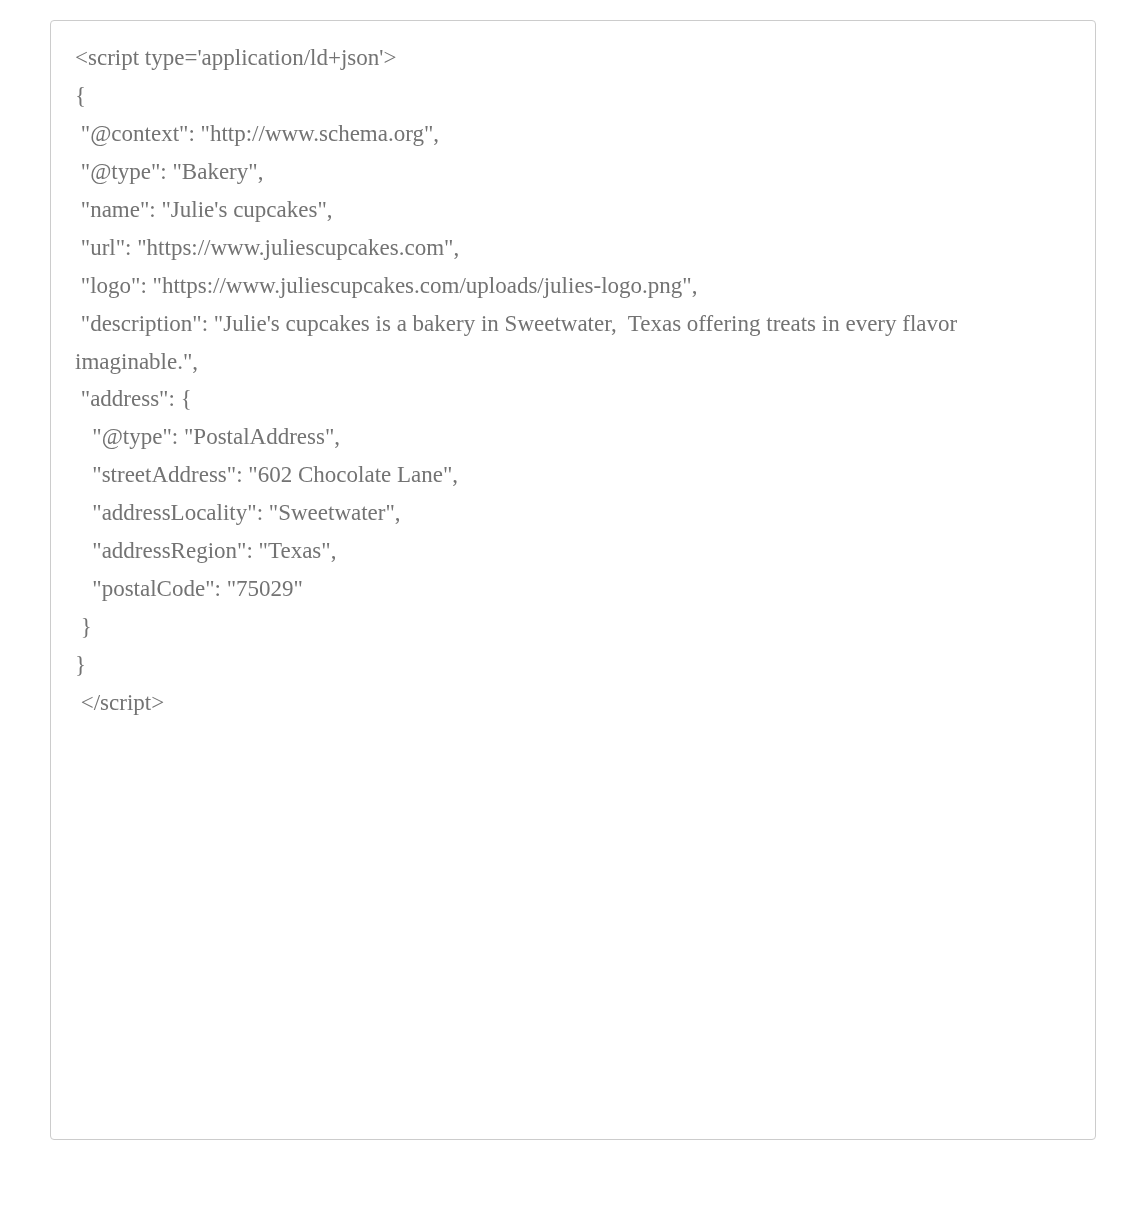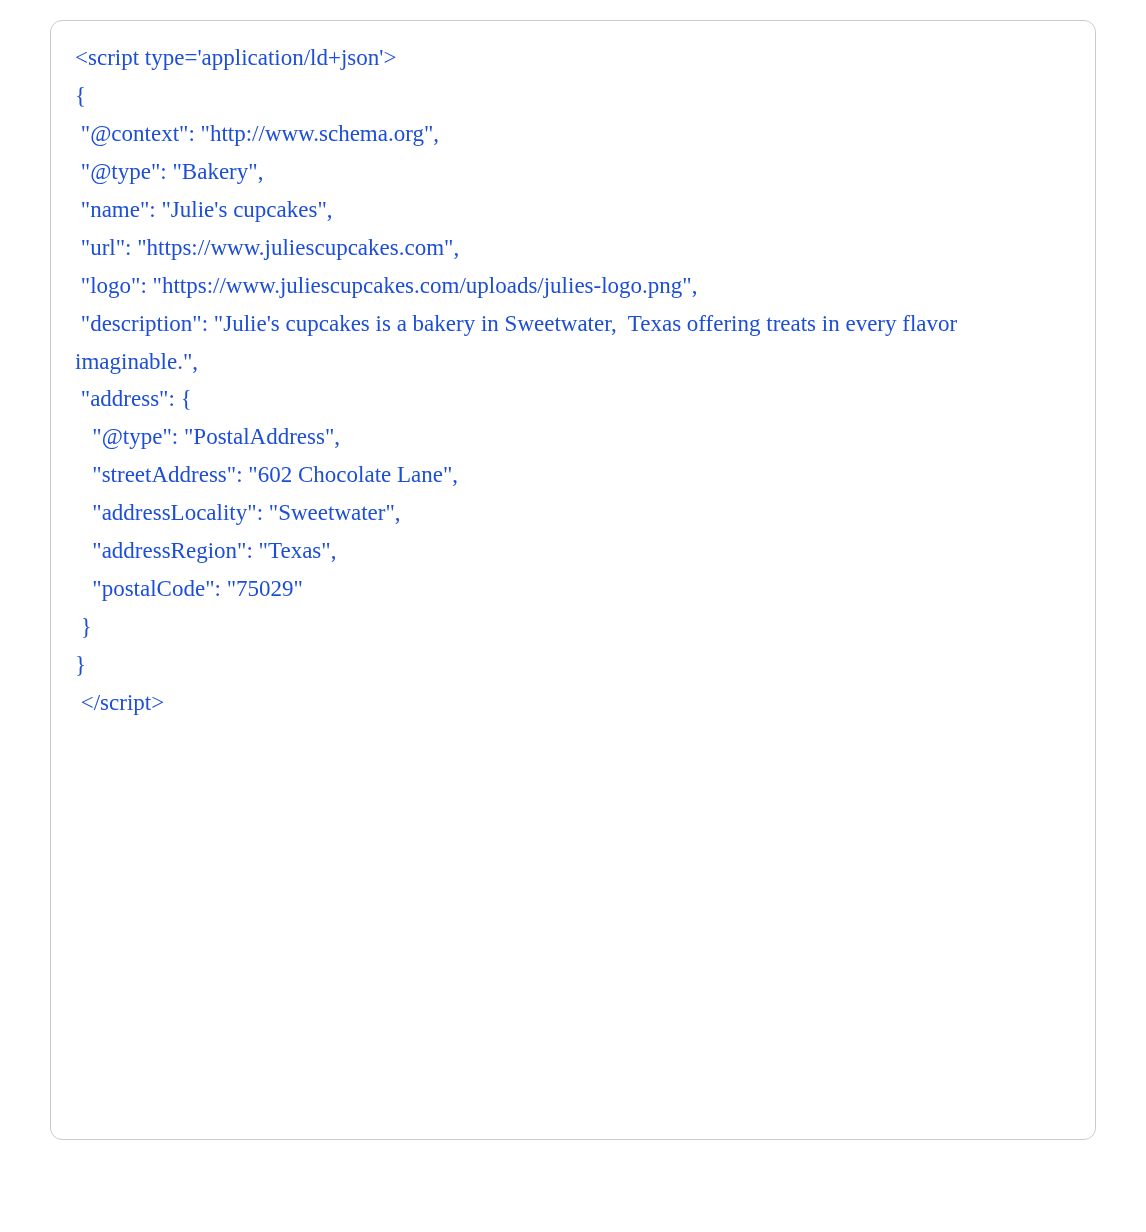--- a/index.html
+++ b/index.html
@@ -7,26 +7,26 @@
       padding: 0;
       box-sizing: border-box;
     }
     body {
       background: #ffffff;
       padding: 20px 50px;
       font-family: Georgia, 'Times New Roman', Times, serif;
     }
     .code-panel {
       border: 1px solid #cccccc;
-      border-radius: 12px;
+      border-radius: 4px;
       background: #ffffff;
       padding: 18px 24px;
       width: 1046px;
       height: 1120px;
-      color: #1d4ed8;
+      color: #737373;
       font-size: 23px;
       line-height: 1.65;
       font-family: Georgia, 'Times New Roman', Times, serif;
       white-space: pre-wrap;
       word-wrap: break-word;
     }
   </style>
 </head>
 <body>
 

